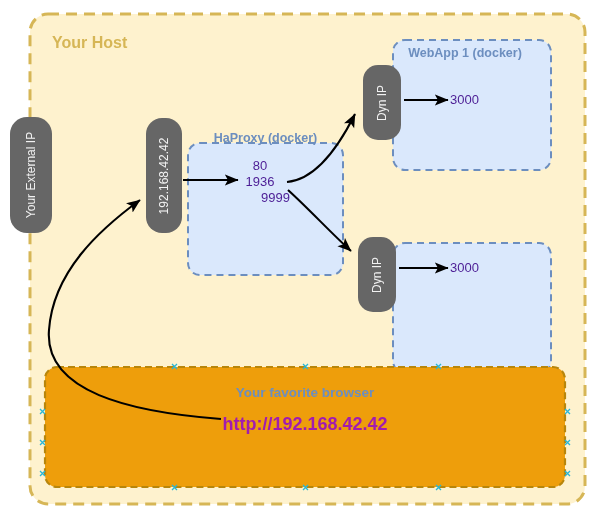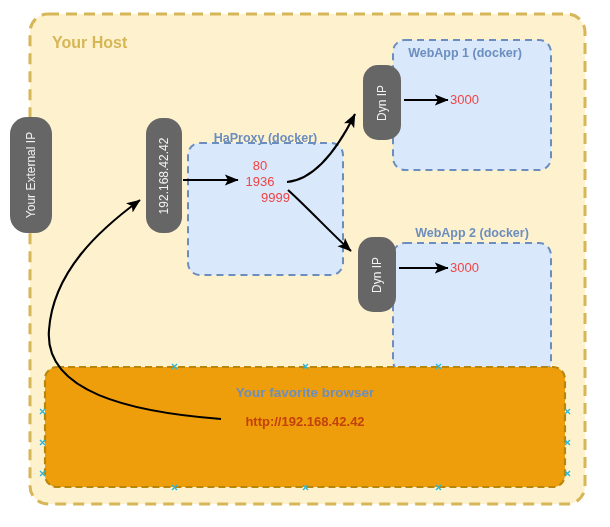--- a/index.html
+++ b/index.html
@@ -33,40 +33,40 @@
     color: #D6B656;
   }
   .docker-title {
     font-size: 12.5px;
     font-weight: bold;
     color: #6C8EBF;
     text-align: center;
   }
   .port-num {
     font-size: 13px;
-    color: #ef4444;
+    color: #4c1d95;
     text-align: center;
     font-weight: normal;
   }
   .gray-label {
     font-size: 12px;
     color: #F2F2F2;
     font-weight: normal;
     transform-origin: center center;
   }
   .browser-title {
     font-size: 13.5px;
     font-weight: bold;
     color: #6C8EBF;
     text-align: center;
   }
   .browser-url {
-    font-size: 13px;
+    font-size: 18px;
     font-weight: bold;
-    color: #c2410c;
+    color: #a21caf;
     text-align: center;
   }
   .vbox {
     position: absolute;
     display: flex;
     align-items: center;
     justify-content: center;
   }
   .vbox span {
     transform: rotate(-90deg);
@@ -176,19 +176,18 @@
 
   <div class="txt docker-title" style="left:188px; top:131px; width:155px;">HaProxy (docker)</div>
 
   <div class="txt port-num" style="left:230px; top:158px; width:60px;">80</div>
   <div class="txt port-num" style="left:230px; top:174px; width:60px;">1936</div>
   <div class="txt port-num" style="left:230px; top:190px; width:60px;text-align:right;">9999</div>
 
   <div class="txt docker-title" style="left:393px; top:46px; width:144px;">WebApp 1 (docker)</div>
   <div class="txt port-num" style="left:450px; top:92px; width:50px; text-align:left;">3000</div>
 
-  <div class="txt docker-title" style="left:393px; top:226px; width:158px;">WebApp 2 (docker)</div>
   <div class="txt port-num" style="left:450px; top:260px; width:50px; text-align:left;">3000</div>
 
   <div class="txt browser-title" style="left:45px; top:385px; width:520px;">Your favorite browser</div>
   <div class="txt browser-url" style="left:45px; top:414px; width:520px;">http://192.168.42.42</div>
 
 </div>
 
 </body></html>

